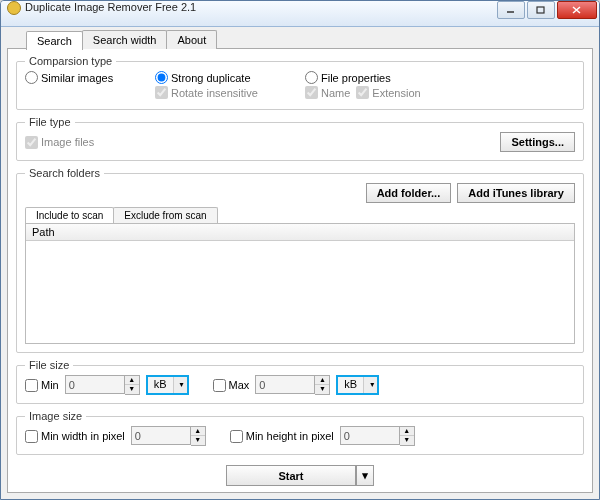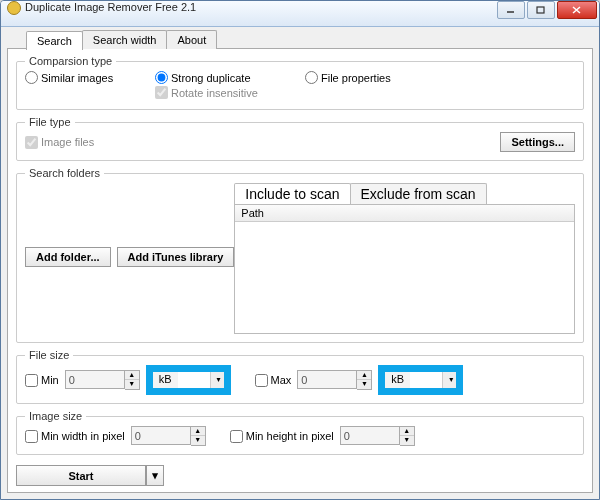--- a/index.html
+++ b/index.html
@@ -19,38 +19,38 @@
   .tabpanel { flex: 1; border: 1px solid #aaa; background: #fff; margin-top: -1px; padding: 6px 8px; display: flex; flex-direction: column; gap: 6px; overflow: hidden; }
   fieldset { border: 1px solid #ccc; padding: 4px 8px 8px 8px; border-radius: 2px; }
   legend { padding: 0 4px; color: #333; }
   .row { display: flex; align-items: center; gap: 6px; }
   .radio, .check { display: flex; align-items: center; gap: 3px; }
   input[type=radio], input[type=checkbox] { margin: 0; }
   .disabled { color: #888; }
   .btn { background: linear-gradient(#fdfdfd,#e7e7e7); border: 1px solid #999; border-radius: 0; padding: 2px 10px; cursor: pointer; min-height: 20px; font-weight: bold; }
   .right { margin-left: auto; }
   .subtabs { display: flex; }
-  .subtab { padding: 2px 10px; border: 1px solid #bbb; border-bottom: none; background: #f4f4f4; margin-right: -1px; cursor: pointer; border-radius: 2px 2px 0 0; font-size: 14px; }
+  .subtab { padding: 2px 10px; border: 1px solid #bbb; border-bottom: none; background: #f4f4f4; margin-right: -1px; cursor: pointer; border-radius: 2px 2px 0 0; font-size: 10px; }
   .subtab.active { background: #fff; }
   .listpane { flex: 1; border: 1px solid #bbb; background: #fff; display: flex; flex-direction: column; min-height: 60px; }
   .listhead { background: linear-gradient(#fbfbfb,#ececec); border-bottom: 1px solid #ccc; padding: 2px 6px; }
   .listbody { flex: 1; }
   .spin { display: flex; }
   .spin input { width: 60px; height: 19px; border: 1px solid #aaa; padding: 0 3px; background: #f4f4f4; }
   .spin .arrows { display: flex; flex-direction: column; border: 1px solid #aaa; border-left: none; }
   .spin .arrows span { width: 14px; height: 9px; background: #eee; font-size: 7px; line-height: 7px; text-align: center; cursor: pointer; }
   .spin .arrows span:first-child { border-bottom: 1px solid #ccc; }
-  .combo { display: flex; border: 7px solid #0ea5e9; gap: 32px; }
+  .combo { display: flex; border: 2px solid #0ea5e9; }
   .combo span { padding: 1px 6px; background: #f4f4f4; }
   .combo .dd { width: 14px; background: #eee; text-align: center; border-left: 1px solid #ccc; font-size: 8px; line-height: 14px; cursor: pointer; }
-  .startrow { display: flex; justify-content: flex-start; margin-top: 4px; gap: 0; }
+  .startrow { display: flex; justify-content: center; margin-top: 4px; gap: 0; }
   .startbtn { width: 130px; padding: 3px 0; }
   .startdd { width: 18px; padding: 3px 0; display: flex; align-items: center; justify-content: center; }
   .comp-grid { display: grid; grid-template-columns: 130px 150px auto; row-gap: 2px; }
-  .folders-group { flex: 1; display: flex; min-height: 0; }
+  .folders-group { flex: 1; display: flex; flex-direction: column; min-height: 0; }
   .folders-inner { flex: 1; display: flex; flex-direction: column; min-height: 0; }
 </style>
 </head>
 <body>
 
 <div class="window">
   <div class="titlebar">
     <span class="icon"></span>
     <span class="title">Duplicate Image Remover Free 2.1</span>
     <div class="winbtns">
@@ -94,20 +94,30 @@
           </label>
           <label class="radio">
             <input type="radio" name="comp" style="">
             <span>File properties</span>
           </label>
           <div></div>
           <label class="check disabled">
             <input type="checkbox" checked="" disabled="" style="">
             <span>Rotate insensitive</span>
           </label>
+          <div class="row">
+            <label class="check disabled">
+              <input type="checkbox" checked="" disabled="" style="">
+              <span>Name</span>
+            </label>
+            <label class="check disabled">
+              <input type="checkbox" checked="" disabled="" style="">
+              <span>Extension</span>
+            </label>
+          </div>
           <div></div>
             <div></div>
         </div>
       </fieldset>
 
       <fieldset>
         <legend>File type</legend>
         <div class="row">
           <label class="check disabled">
             <input type="checkbox" checked="" disabled="" style="">

